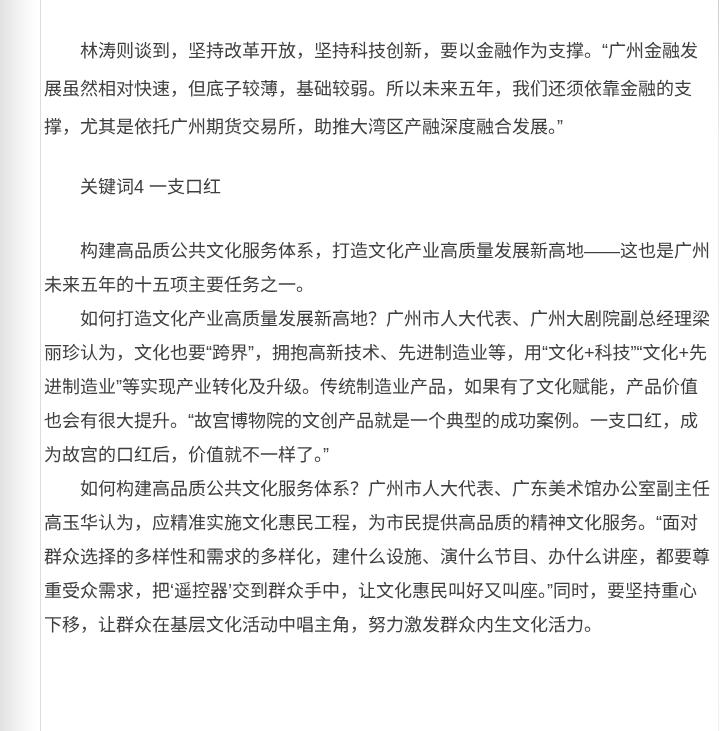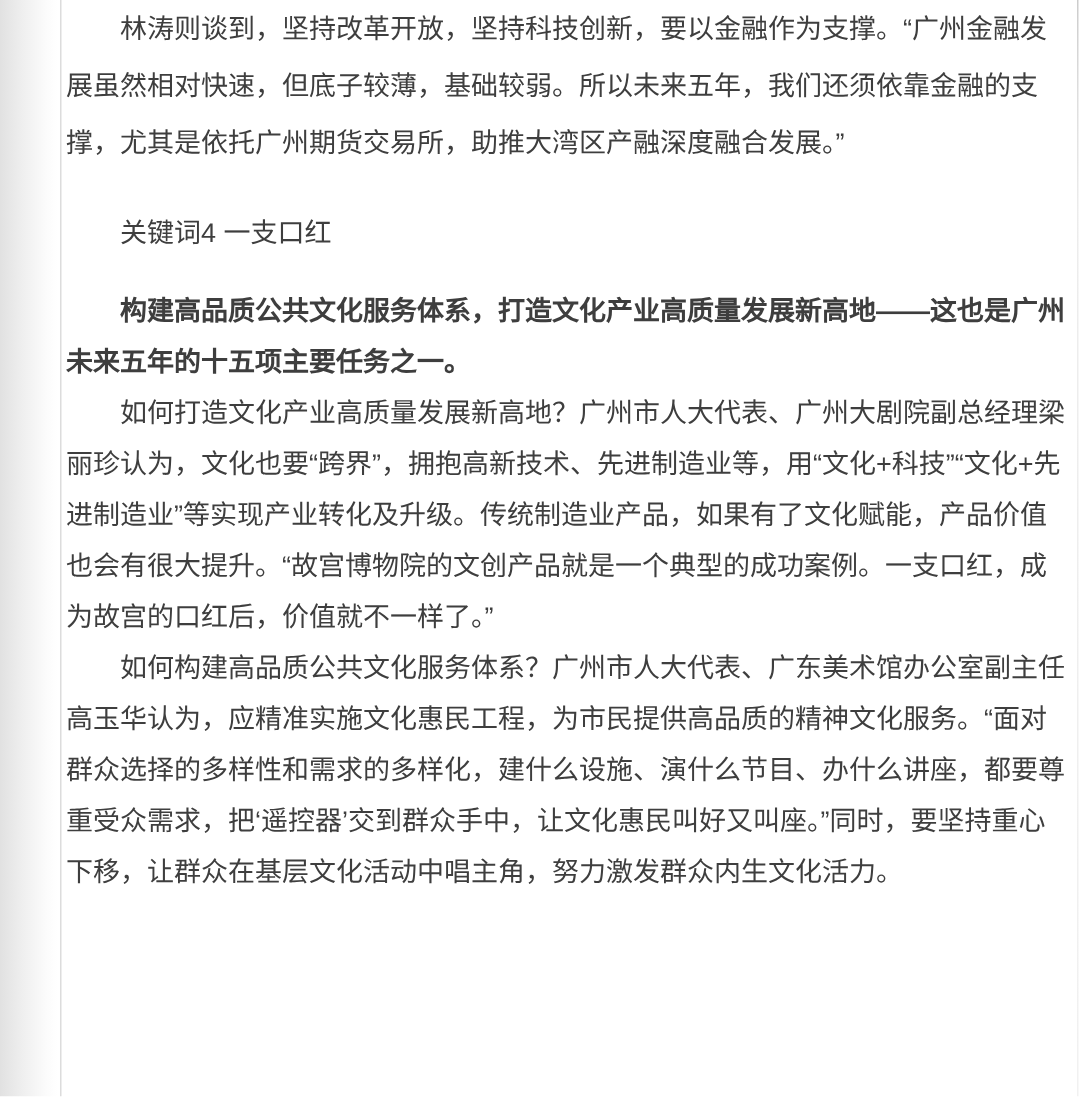--- a/index.html
+++ b/index.html
@@ -44,23 +44,23 @@
     text-align: left;
   }
   .content p {
     margin: 0;
     padding: 0;
     text-indent: 2em;
     line-height: 34px;
     word-break: break-all;
   }
   
-  p.loose { line-height: 38px; }
+  p.loose { line-height: 38px; margin-top: 32px; }
   p.kw-title { margin-top: 22px; }
-  p.section-start { margin-top: 16px; font-weight: bold; }
+  p.section-start { margin-top: 28px; }
 </style>
 </head>
 <body>
 
 <div class="left-shadow"></div>
 <div class="left-divider"></div>
 <div class="right-divider"></div>
 
 <div class="content">
   <p class="loose">林涛则谈到，坚持改革开放，坚持科技创新，要以金融作为支撑。“广州金融发展虽然相对快速，但底子较薄，基础较弱。所以未来五年，我们还须依靠金融的支撑，尤其是依托广州期货交易所，助推大湾区产融深度融合发展。”</p>

